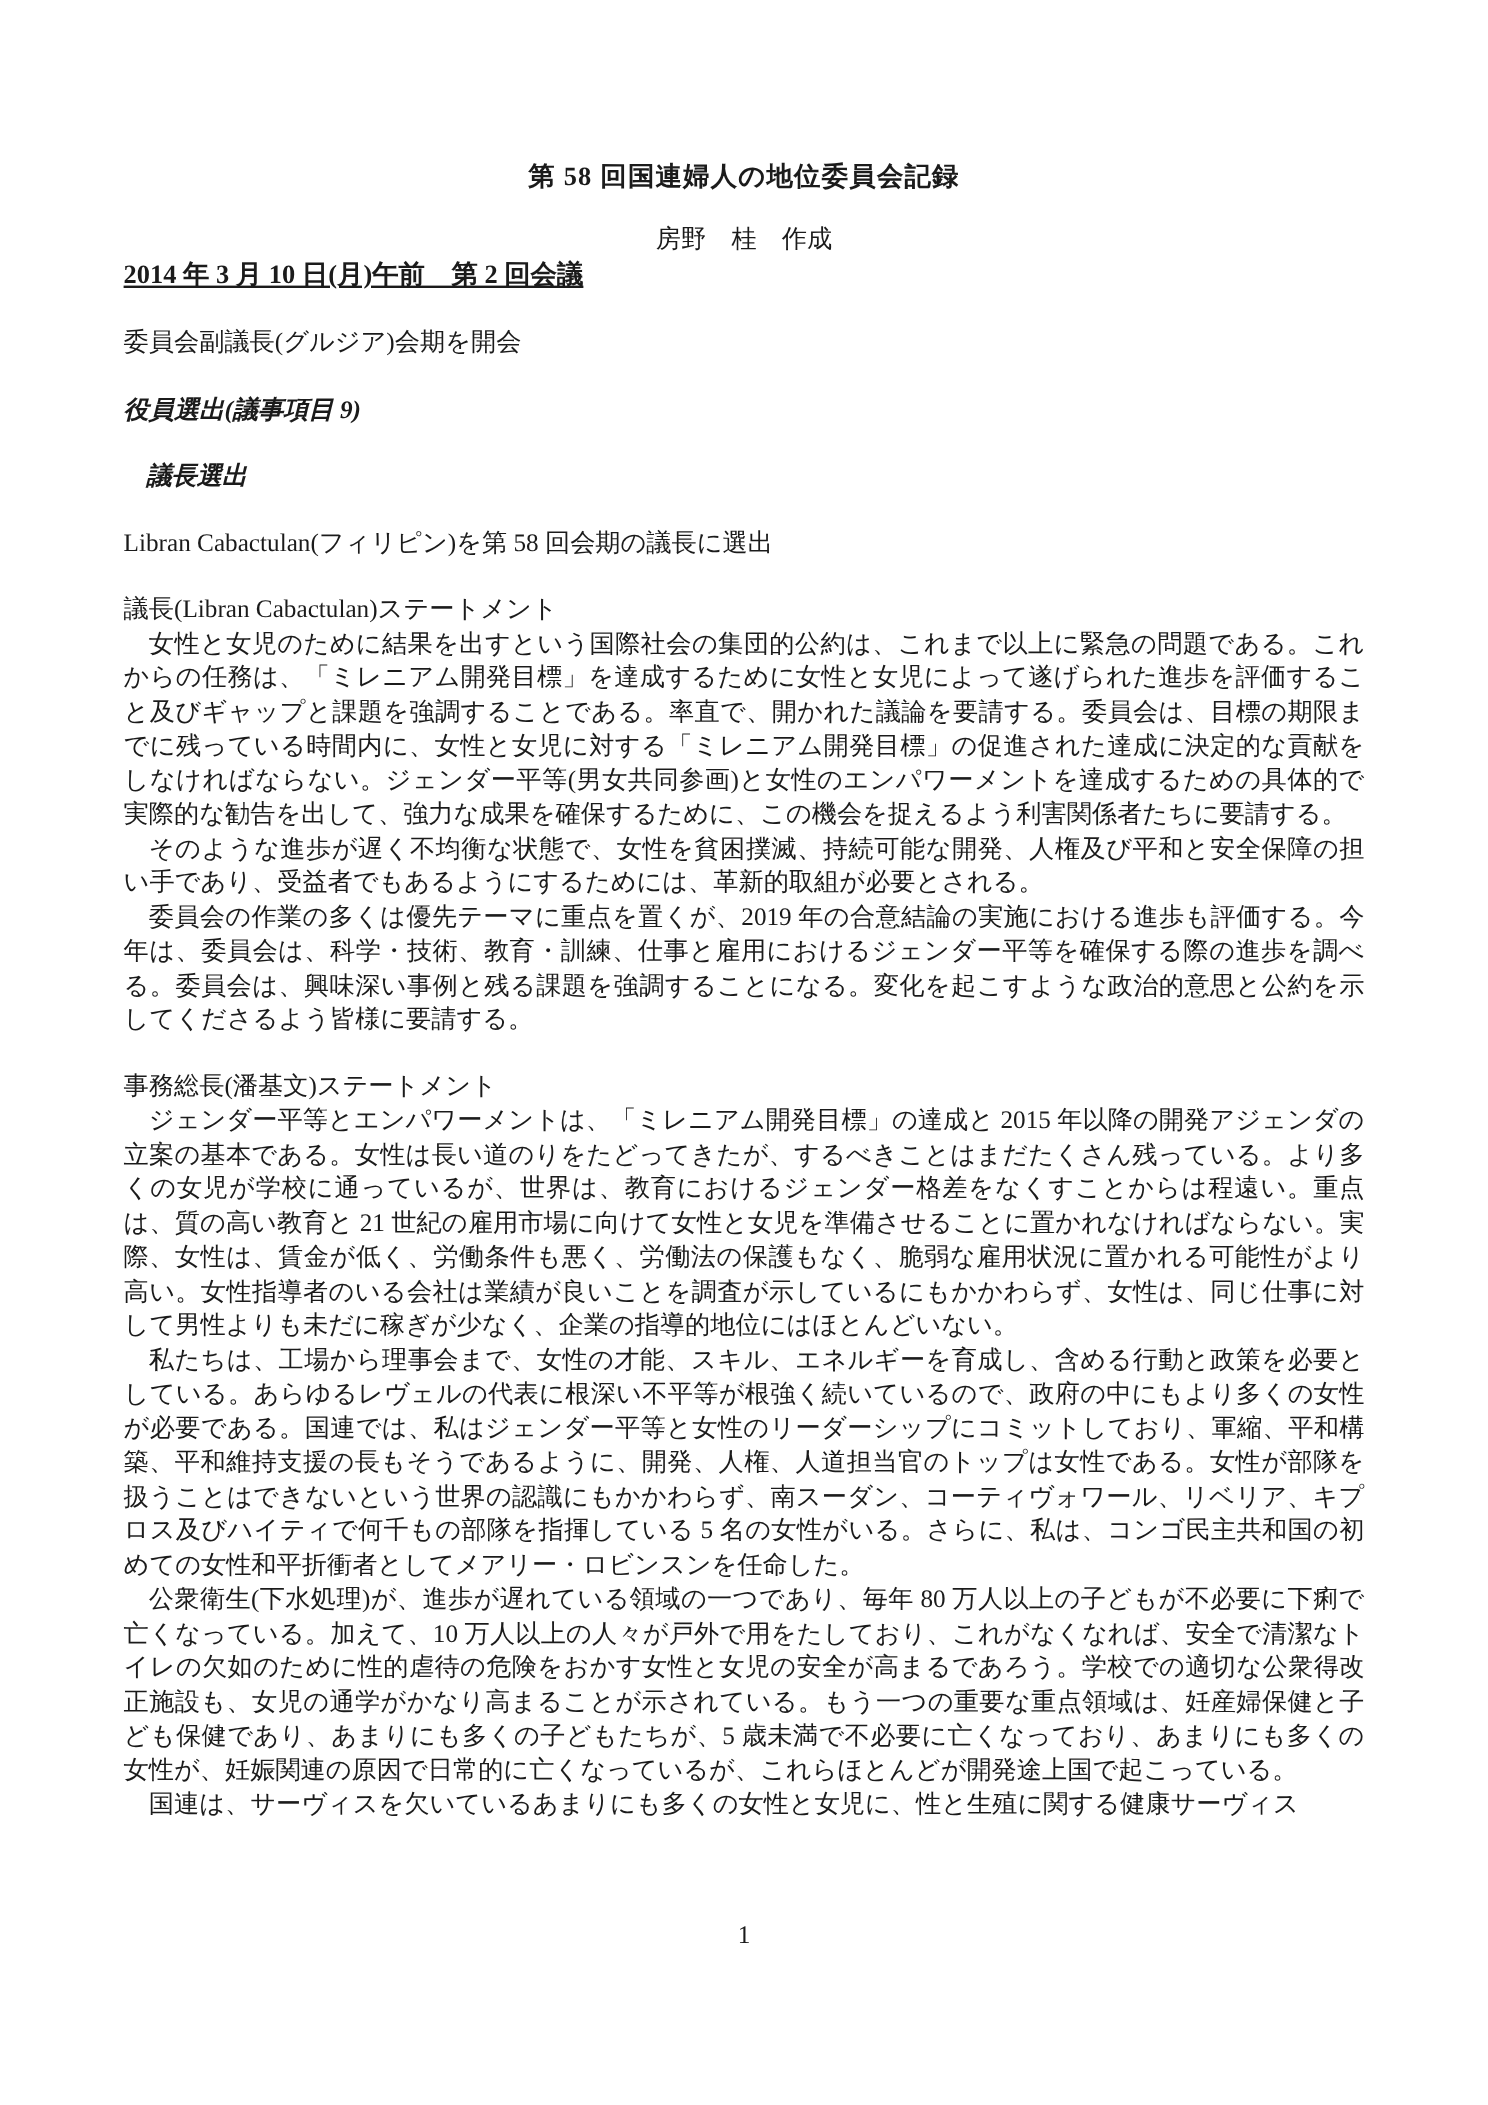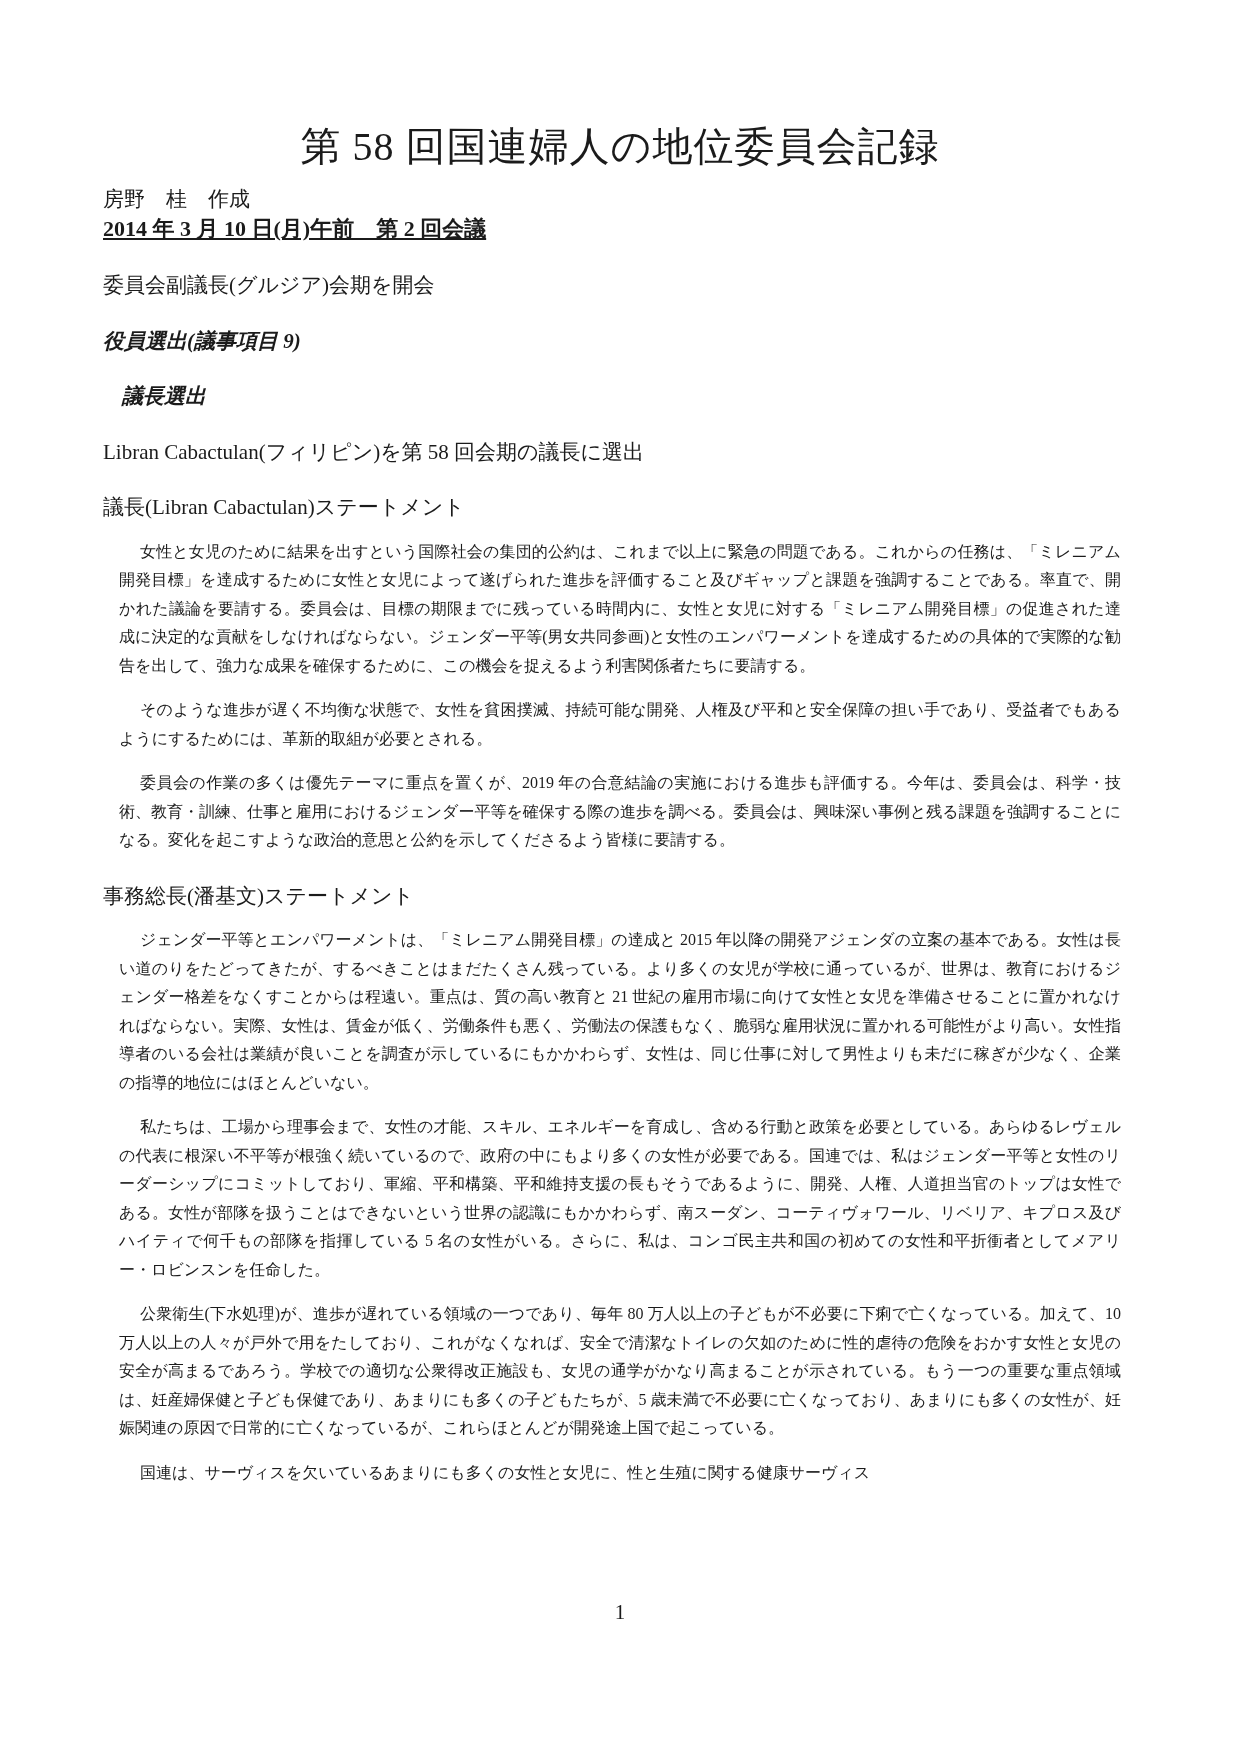--- a/index.html
+++ b/index.html
@@ -14,31 +14,31 @@
     margin: 0 auto;
     background: #ffffff;
     box-sizing: border-box;
     padding: 0 103px;
     overflow: hidden;
     font-family: "Liberation Serif", "DejaVu Serif", serif;
     color: #1b1b1b;
   }
   .title {
     margin: 126px 0 0 0;
-    font-size: 40px;
+    font-size: 22px;
     line-height: 41px;
-    font-weight: normal;
+    font-weight: bold;
     text-align: center;
     letter-spacing: 1px;
   }
   .byline {
     margin-top: 18px;
     font-size: 21px;
     line-height: 29px;
-    text-align: left;
+    text-align: center;
   }
   .session-heading {
     font-size: 22px;
     line-height: 30px;
     font-weight: bold;
     text-decoration: underline;
   }
   .block {
     margin-top: 27px;
     font-size: 21px;
@@ -47,24 +47,24 @@
   .bold-italic {
     font-weight: bold;
     font-style: italic;
   }
   .indented {
     padding-left: 19px;
   }
   .statement-heading {
   }
   .paragraphs p {
-    margin: 16px;
+    margin: 0;
     text-indent: 21px;
     text-align: justify;
-    font-size: 16px;
+    font-size: 21px;
     line-height: 28.5px;
   }
   .page-number {
     position: absolute;
     left: 0;
     right: 0;
     top: 1599px;
     text-align: center;
     font-size: 21px;
     line-height: 26px;

